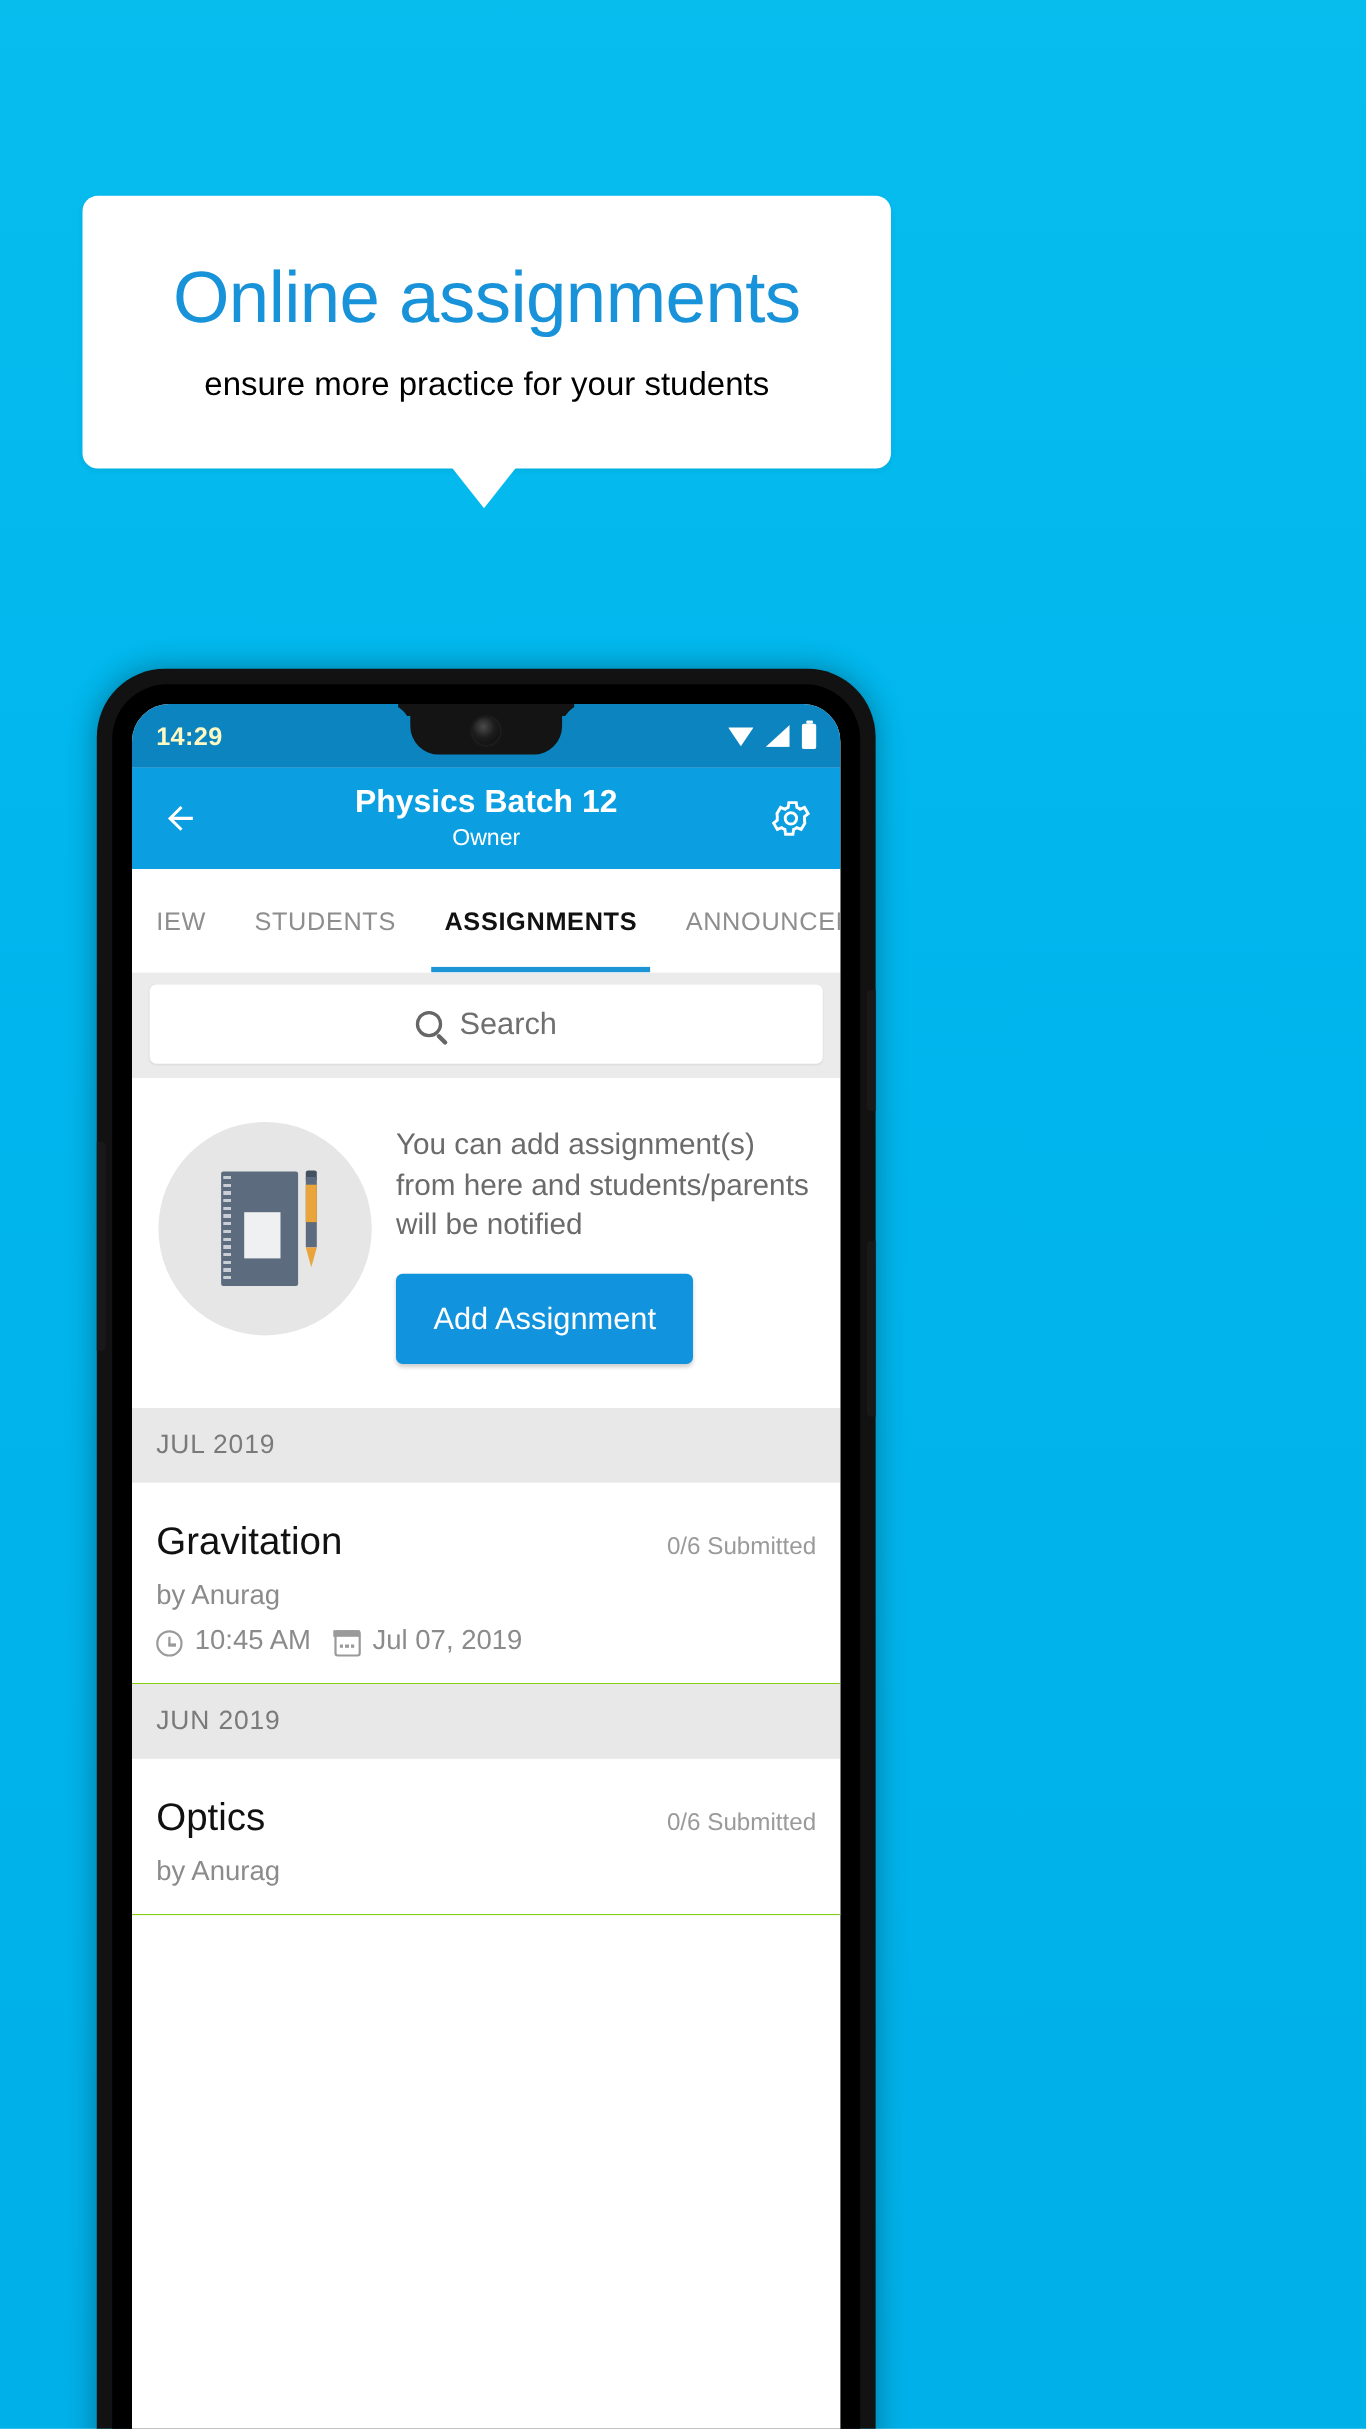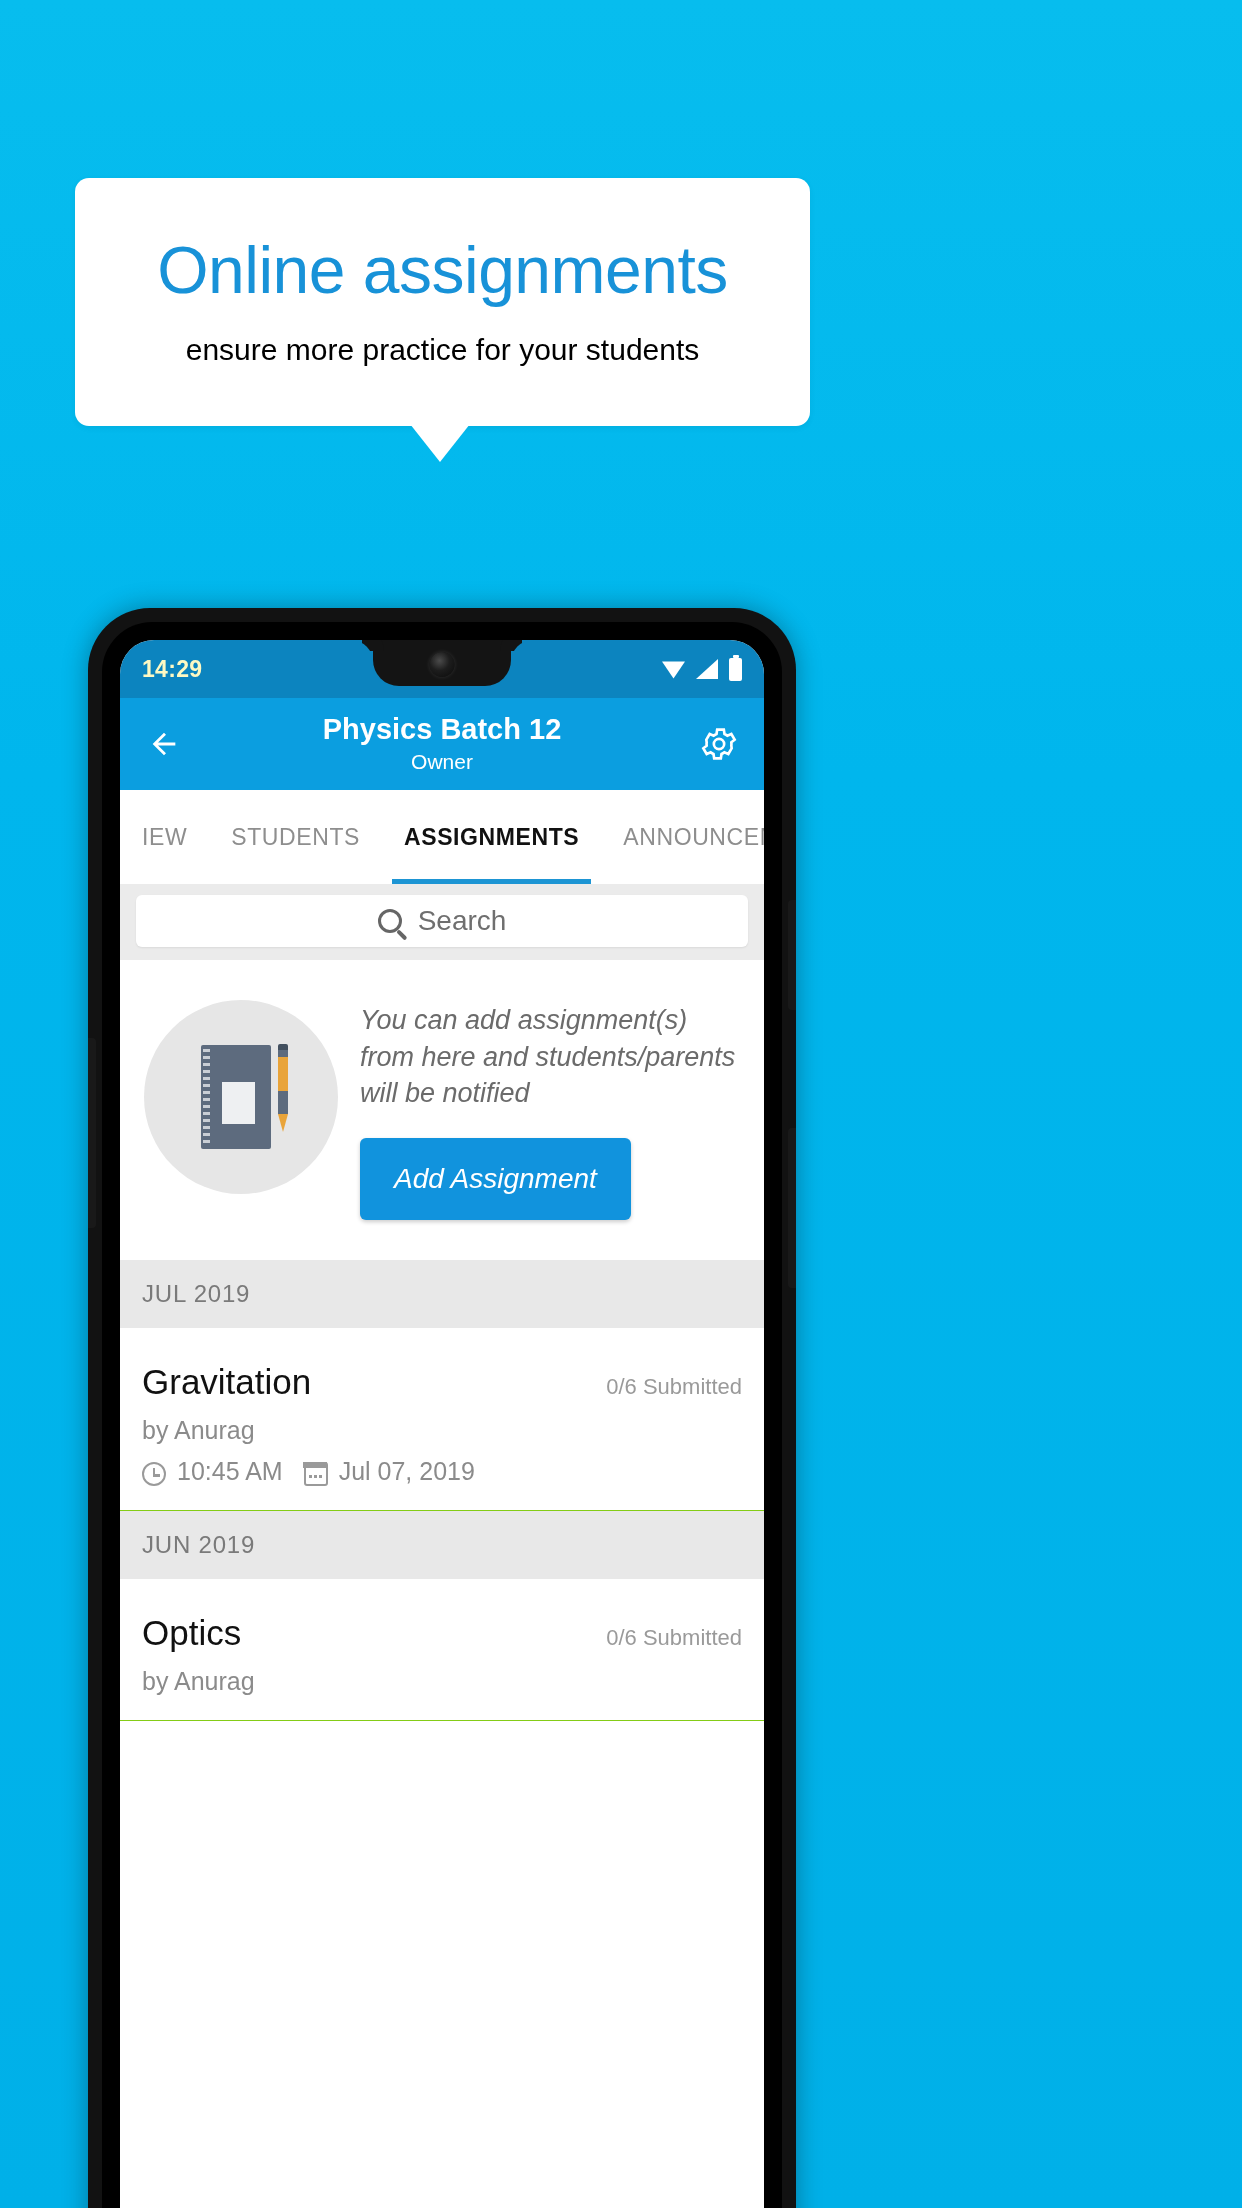--- a/index.html
+++ b/index.html
@@ -211,21 +211,21 @@
   }
 
   
   .searchwrap {
     background:#ebebeb;
     padding:11px 16px 13px;
   }
   .searchbox {
     background:#fff;
     border-radius:6px;
-    height:52px;
+    height:72px;
     display:flex; align-items:center; justify-content:center;
     gap:16px;
     box-shadow:0 1px 2px rgba(0,0,0,0.08);
   }
   .ic-search {
     width:24px; height:24px;
     border:3.5px solid #666;
     border-radius:50%;
     position:relative;
   }
@@ -295,21 +295,21 @@
     border-radius:2px 2px 0 0;
   }
   .pen-tip {
     position:absolute;
     left:134px; top:114px;
     width:0; height:0;
     border-left:5px solid transparent;
     border-right:5px solid transparent;
     border-top:18px solid #e9a43a;
   }
-  .empty-right { flex:1 1 auto; padding-top:8px;font-style:italic; }
+  .empty-right { flex:1 1 auto; padding-top:8px; }
   .empty-text {
     font-size:27px;
     line-height:1.36;
     color:#6b6b6b;
   }
   .add-btn {
     margin-top:26px;
     display:inline-block;
     background:#1193dd;
     color:#fff;

